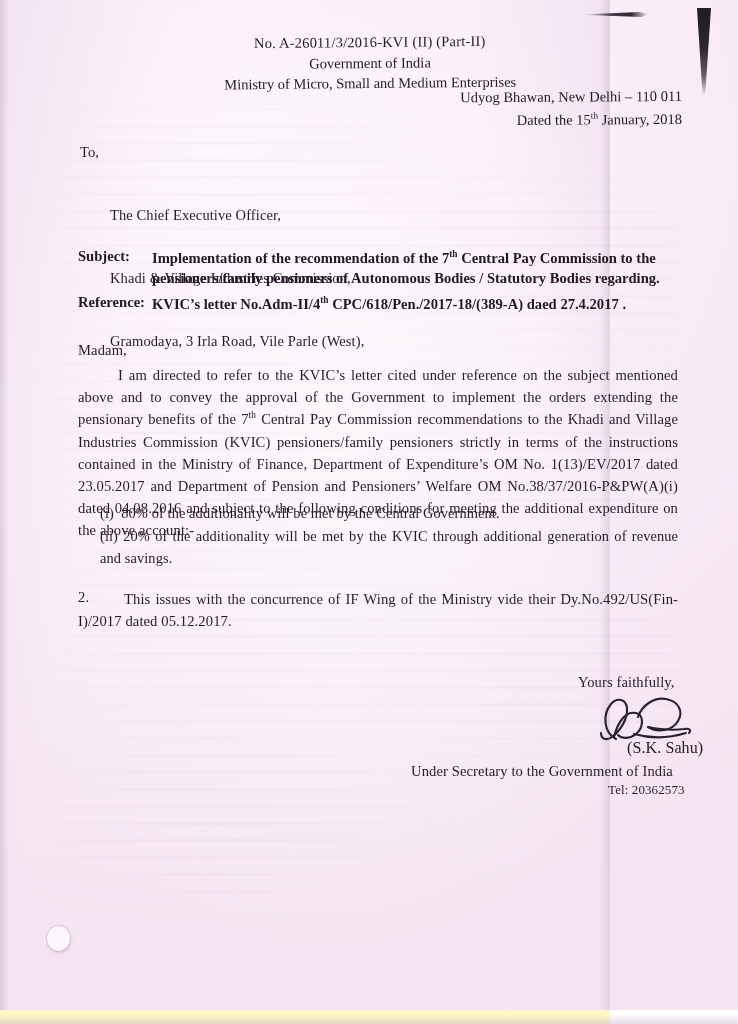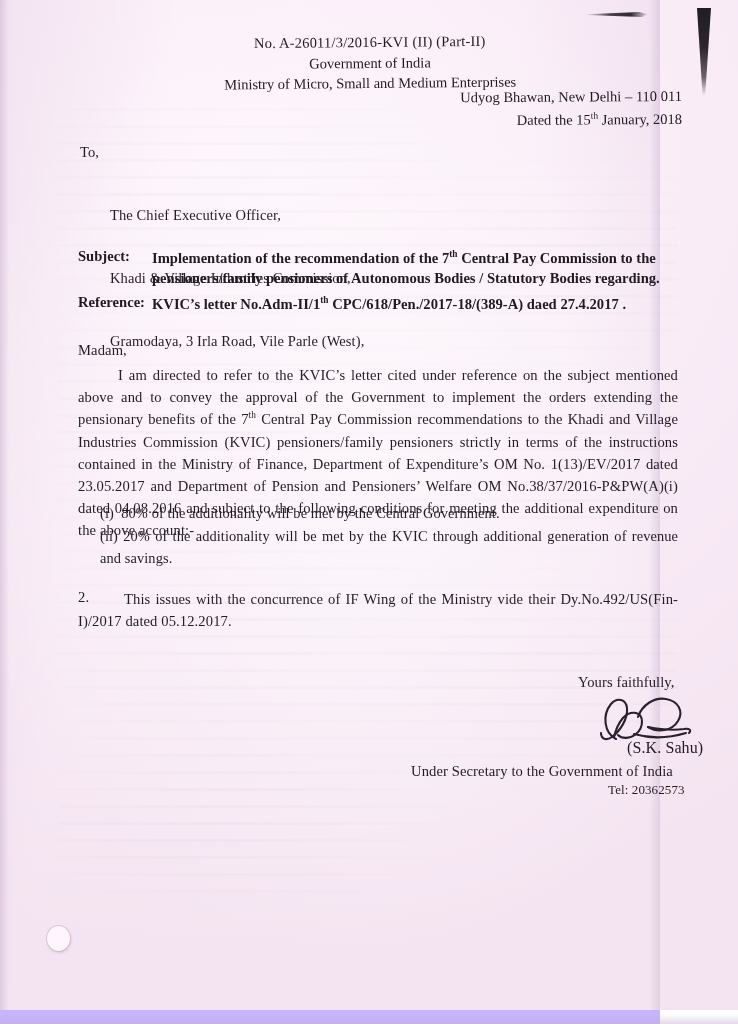--- a/index.html
+++ b/index.html
@@ -12,23 +12,23 @@
     width: 738px;
     height: 1024px;
     overflow: hidden;
     font-family: "Liberation Serif", serif;
     color: #211a22;
   }
 
   
   #page {
     position: relative;
-    width: 660px;
+    width: 610px;
     height: 1024px;
-    background: #c4b5fd;
+    background: #fef9c3;
   }
   #sheet {
     position: absolute;
     left: 0; top: 0;
     width: 738px;
     height: 1010px;
     background:
       radial-gradient(ellipse 120% 80% at 30% 15%, #fdf4fb 0%, #f9ecf7 55%, #f4e4f1 100%);
     box-sizing: border-box;
   }
@@ -274,21 +274,21 @@
       <div>The Chief Executive Officer,</div>
       <div>Khadi &amp; Village Industries Commission,</div>
       <div>Gramodaya, 3 Irla Road, Vile Parle (West),</div>
     </div>
 
     <div class="field-row" id="subject-row">
       <span class="field-label">Subject:</span><span class="field-value"><span>Implementation of the recommendation of the 7</span><sup>th</sup><span> Central Pay Commission to the pensioners/family pensioners of Autonomous Bodies / Statutory Bodies regarding.</span></span>
     </div>
 
     <div class="field-row" id="reference-row">
-      <span class="field-label">Reference:</span><span class="field-value"><span>KVIC’s letter No.Adm-II/1</span><sup>th</sup><span> CPC/618/Pen./2017-18/(389-A) daed 27.4.2017 .</span></span>
+      <span class="field-label">Reference:</span><span class="field-value"><span>KVIC’s letter No.Adm-II/4</span><sup>th</sup><span> CPC/618/Pen./2017-18/(389-A) daed 27.4.2017 .</span></span>
     </div>
 
     <div class="txt" id="salutation">Madam,</div>
 
     <div class="txt" id="body-para-1"><span>I am directed to refer to the KVIC’s letter cited under reference on the subject mentioned above and to convey the approval of the Government to implement the orders extending the pensionary benefits of the 7</span><sup>th</sup><span> Central Pay Commission recommendations to the Khadi and Village Industries Commission (KVIC) pensioners/family pensioners strictly in terms of the instructions contained in the Ministry of Finance, Department of Expenditure’s OM No. 1(13)/EV/2017 dated 23.05.2017 and Department of Pension and Pensioners’ Welfare OM No.38/37/2016-P&amp;PW(A)(i) dated 04.08.2016 and subject to the following conditions for meeting the additional expenditure on the above account:-</span></div>
 
     <div class="txt" id="clause-i">(i)  80% of the additionality will be met by the Central Government.</div>
     <div class="txt" id="clause-ii">(ii) 20% of the additionality will be met by the KVIC through additional generation of revenue and savings.</div>
 
     <div class="txt" id="para-2-num">2.</div>

